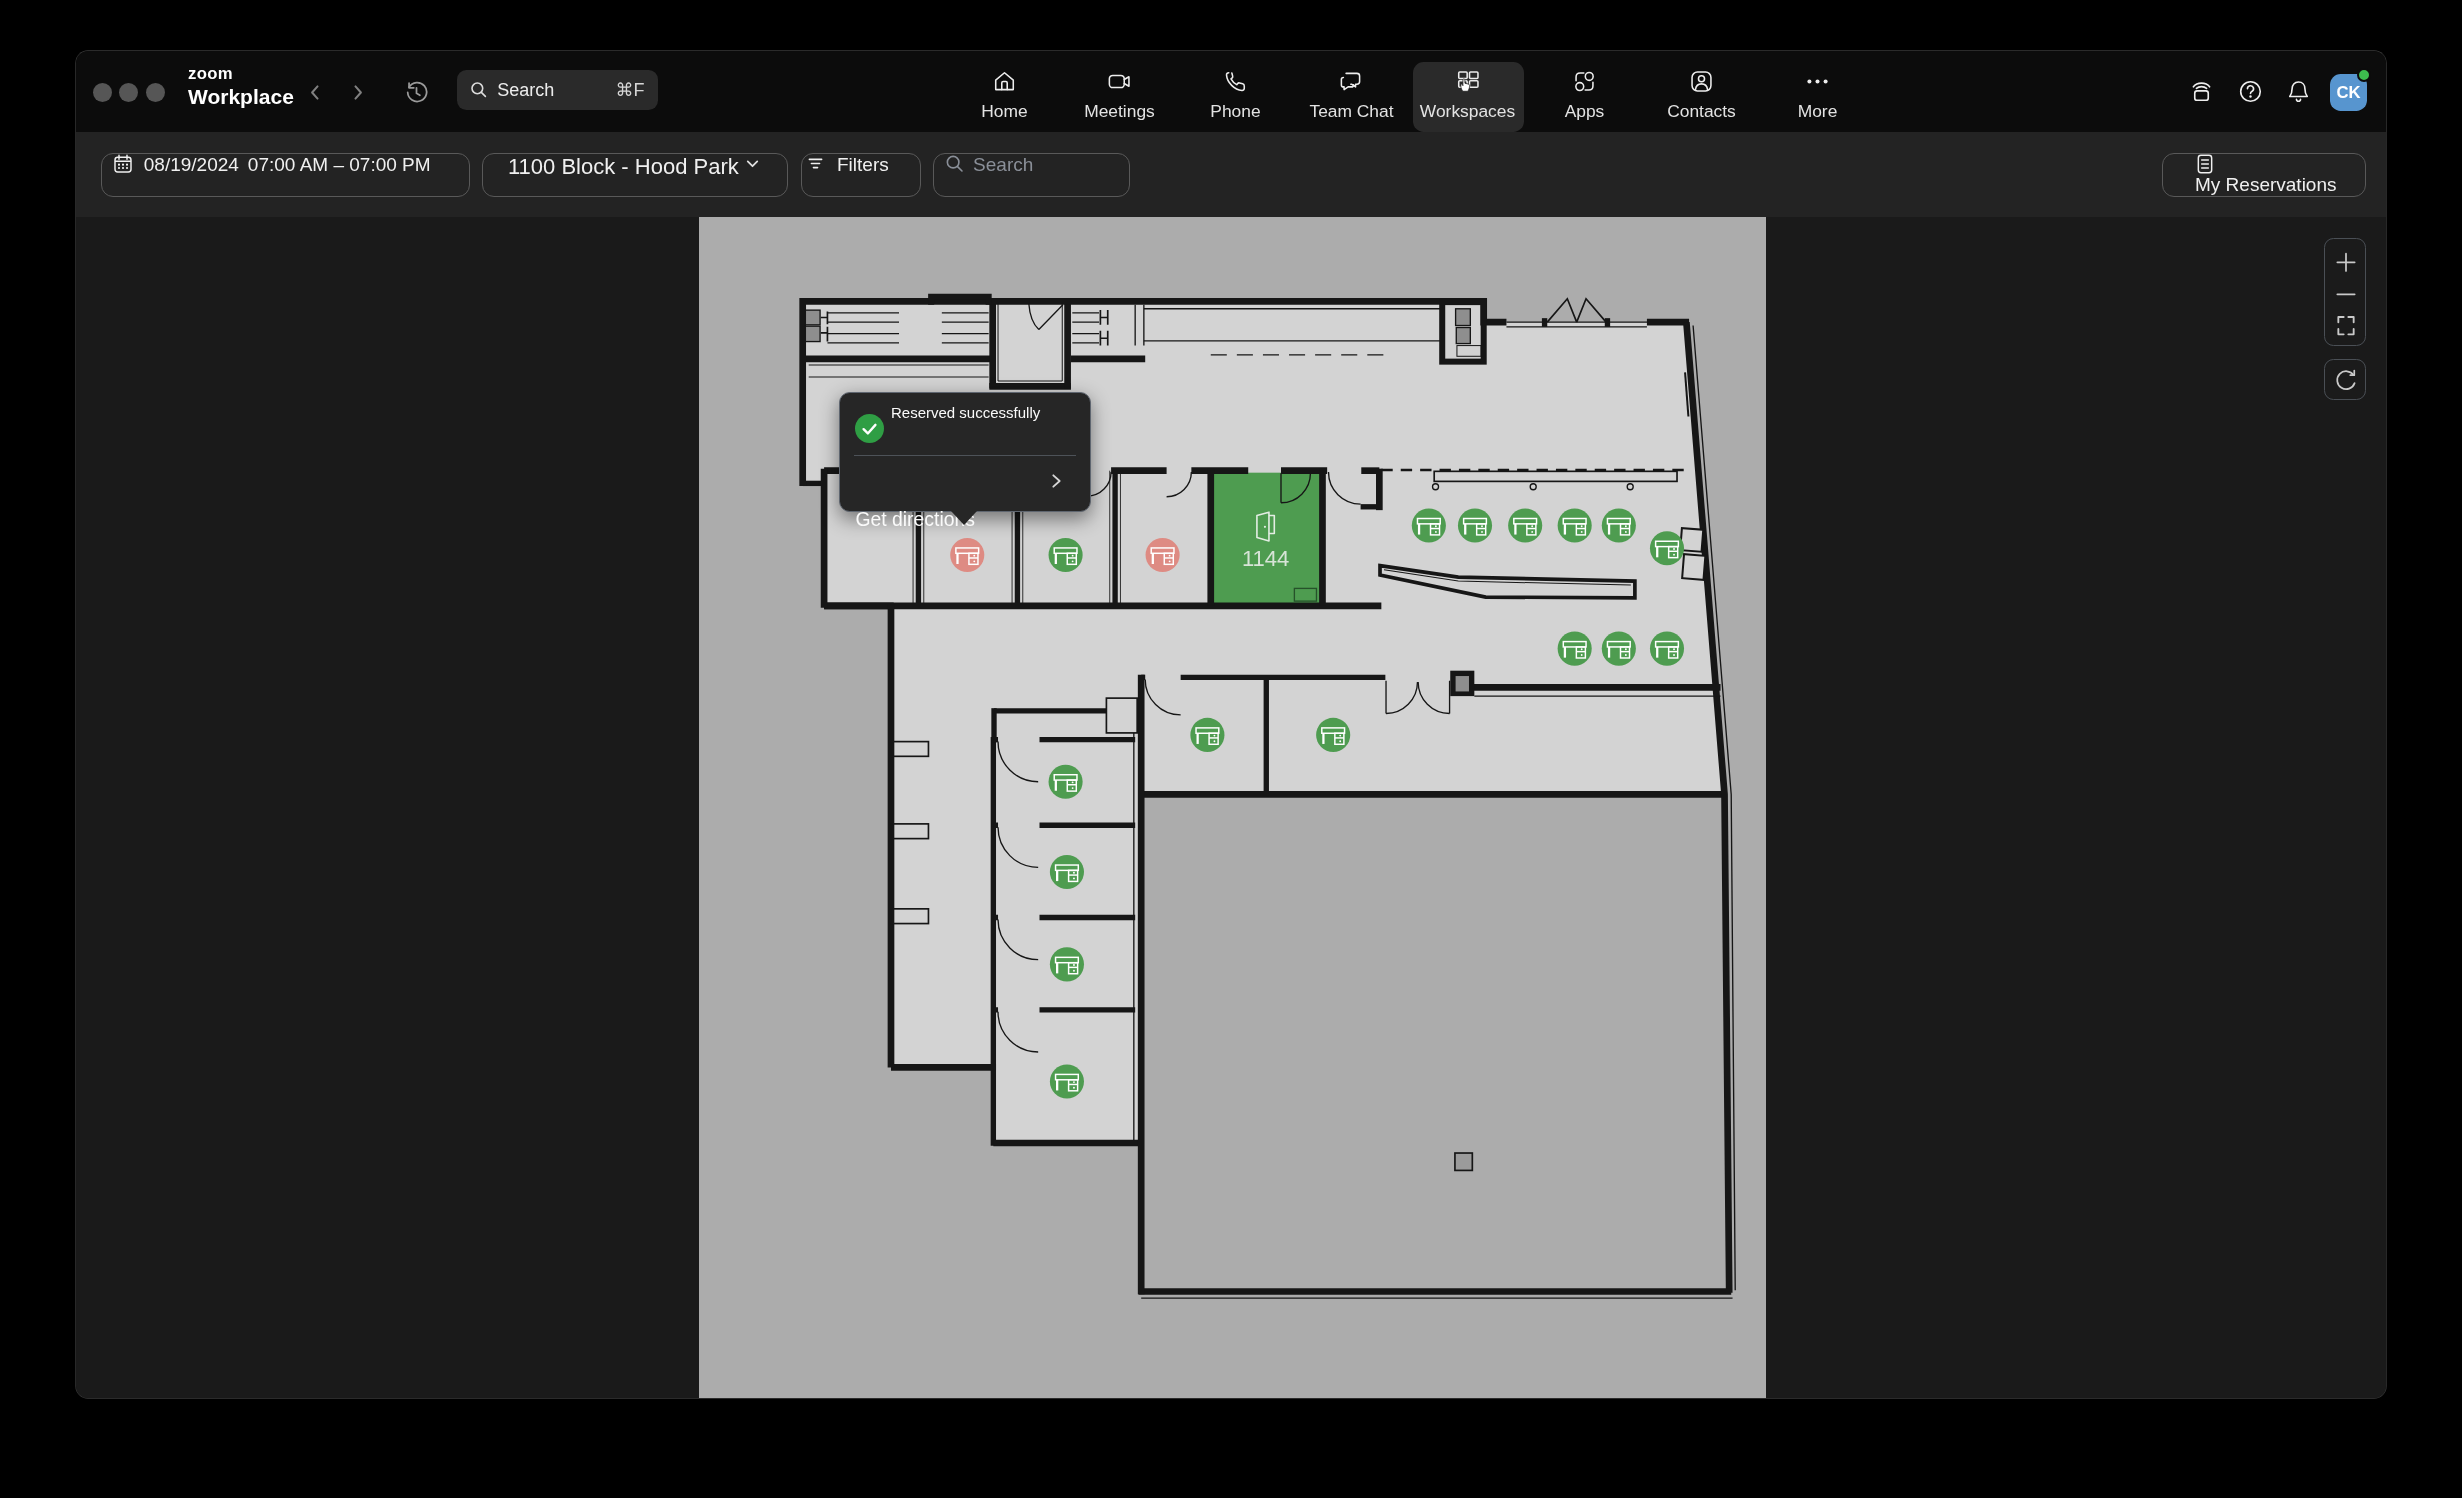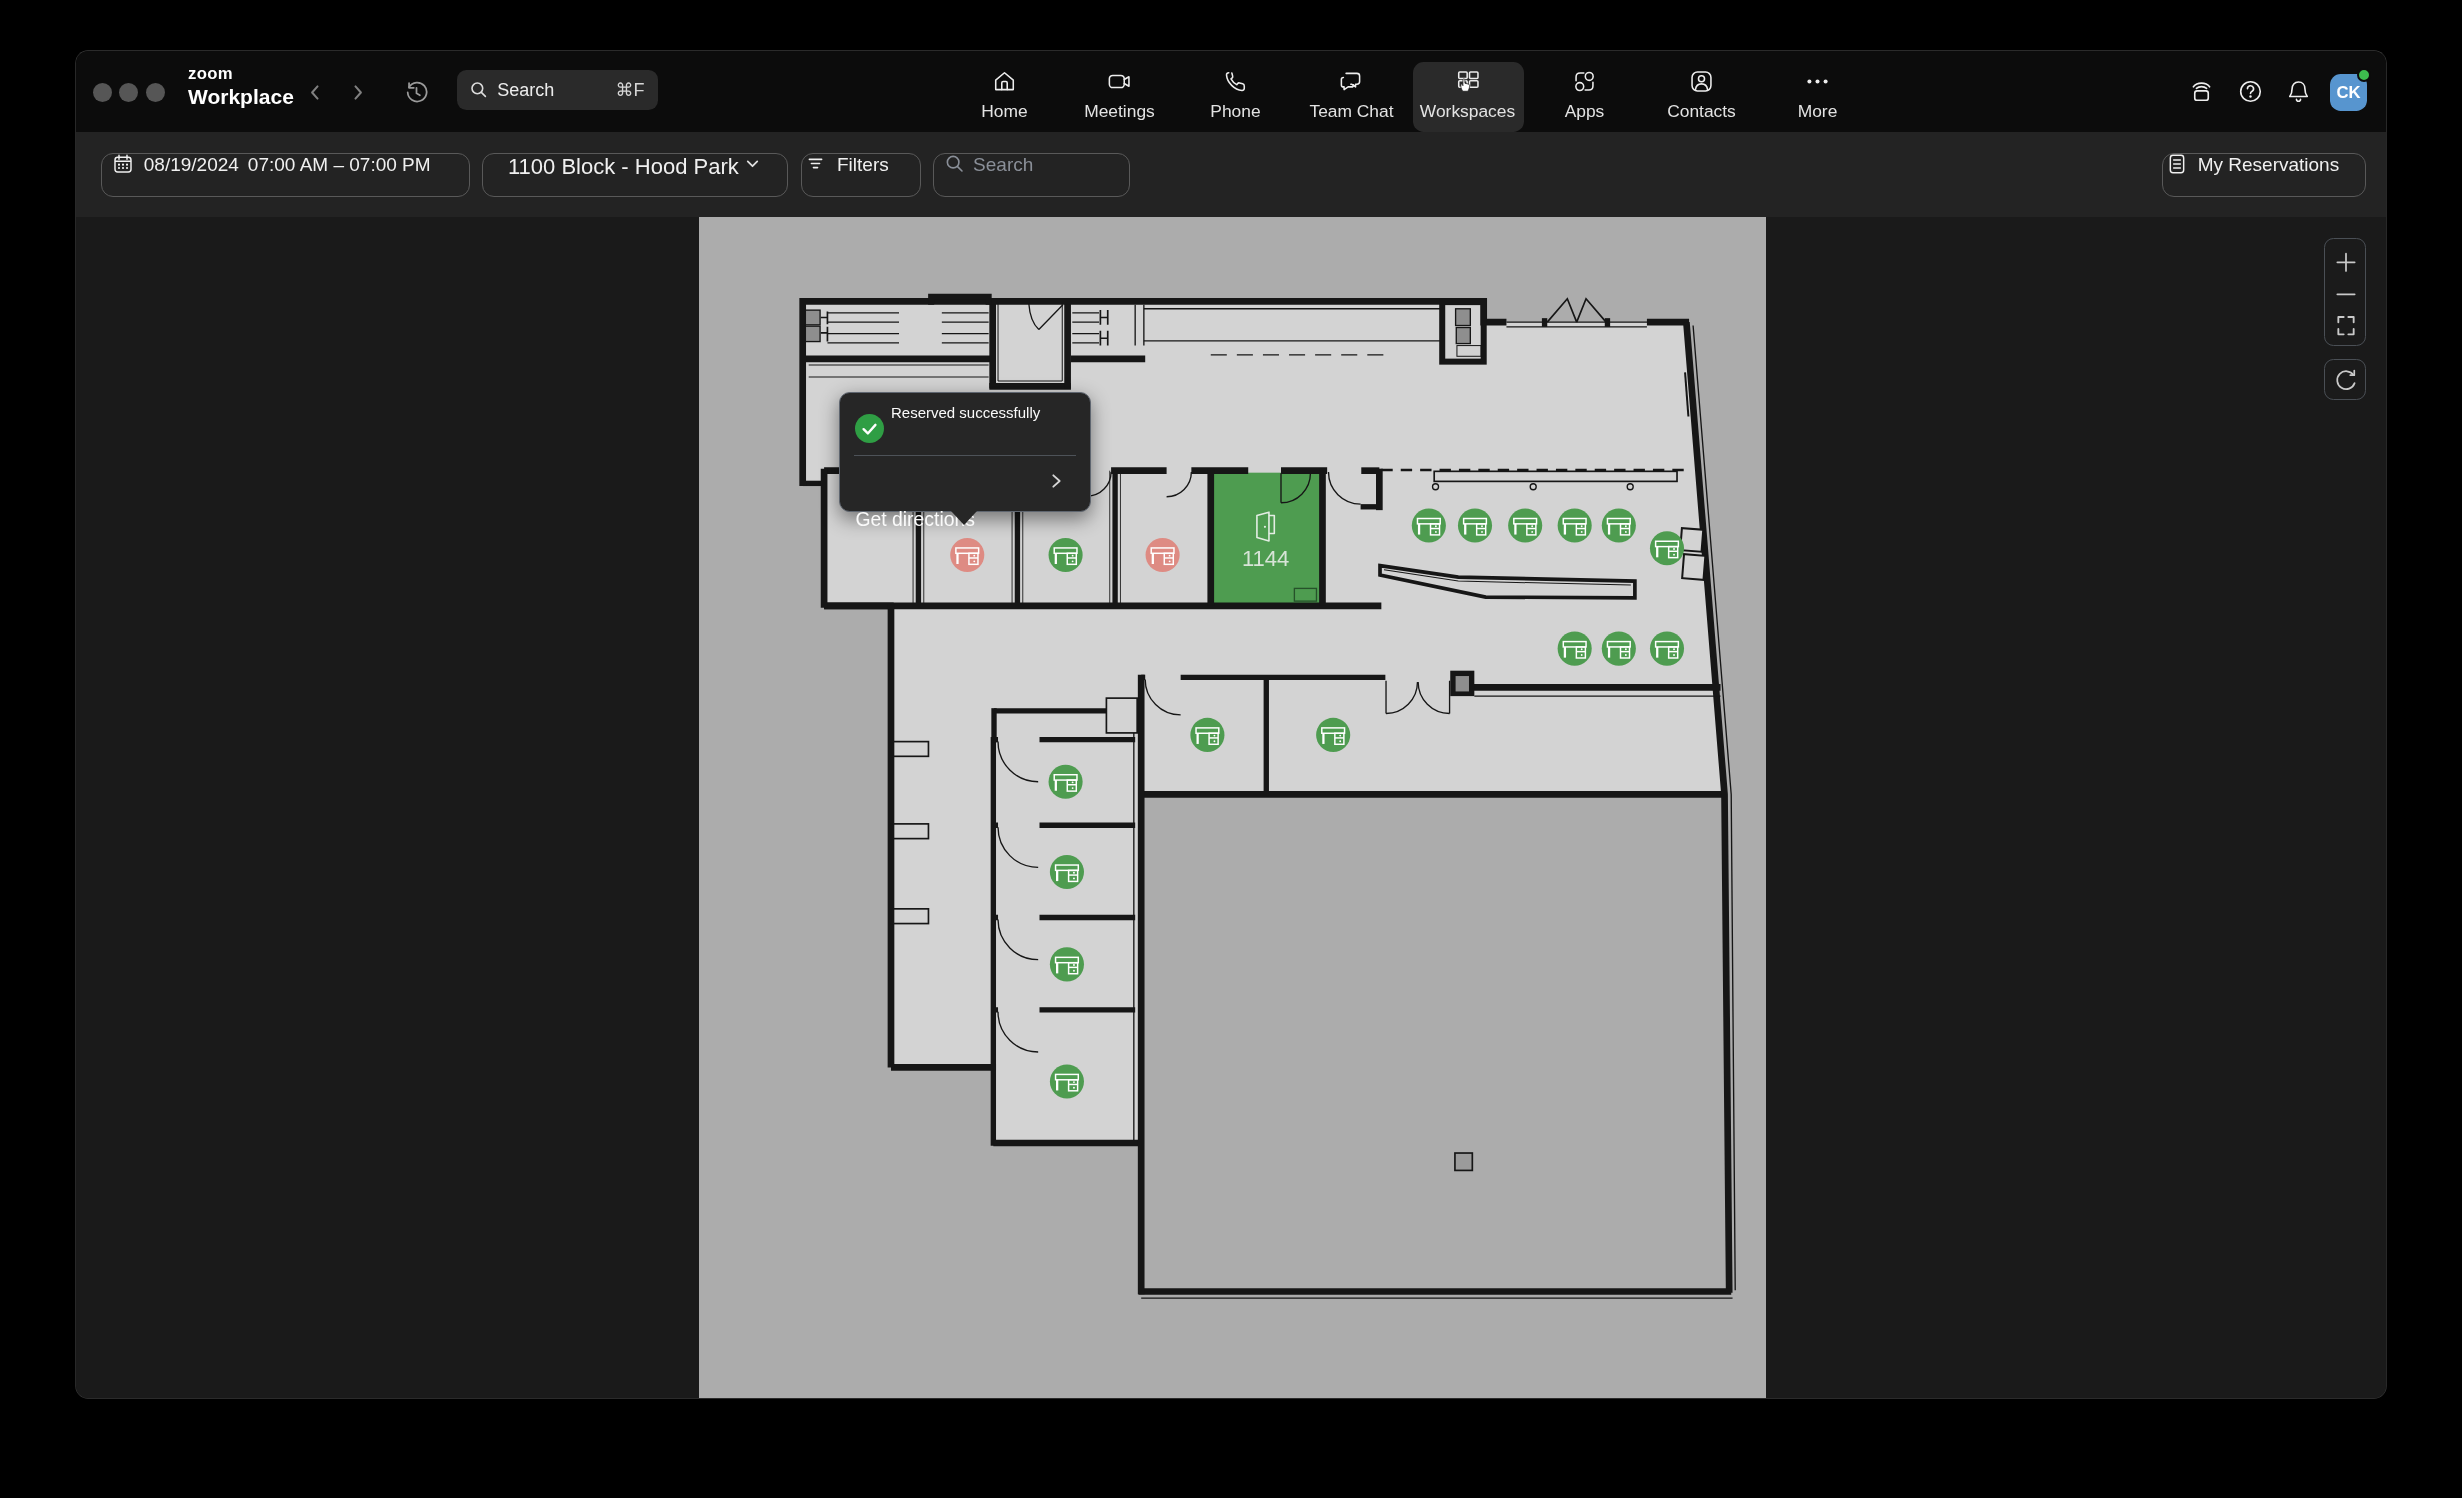--- a/index.html
+++ b/index.html
@@ -185,21 +185,21 @@
         </svg>
       <span>Filters</span>
     </div>
     <div class="tbtn" style="left:857px; width:197px; padding:0 10.7px;">
       <svg width="19" height="19" viewBox="0 0 28 28" style="margin-right:9.4px">
           <circle cx="12" cy="12" r="8.5" stroke="#8a8f98" stroke-width="2.4" fill="none"></circle>
           <path d="M18.5,18.5 L25,25" stroke="#8a8f98" stroke-width="2.4" stroke-linecap="round"></path>
         </svg>
       <span style="color:#8a8f98">Search</span>
     </div>
-    <div class="tbtn" style="left:2086px; width:204px; padding:0 4px;">
+    <div class="tbtn" style="left:2086px; width:204px; padding:0 32px;flex-direction:column;">
       <svg width="20" height="20" viewBox="0 0 30 30" style="margin-right:10.7px">
           <rect x="5" y="2" width="20" height="26" rx="4" stroke="#f0f0f0" stroke-width="2.2" fill="none"></rect>
           <path d="M10,9 H20 M10,15 H20 M10,21 H20" stroke="#f0f0f0" stroke-width="2.2" stroke-linecap="round"></path>
         </svg>
       <span>My Reservations</span>
     </div>
   </div>
   <div class="content">
     <div class="panel">
       <svg width="1067" height="1181" viewBox="1045 324 1595 1765" style="position:absolute;left:0;top:0">

